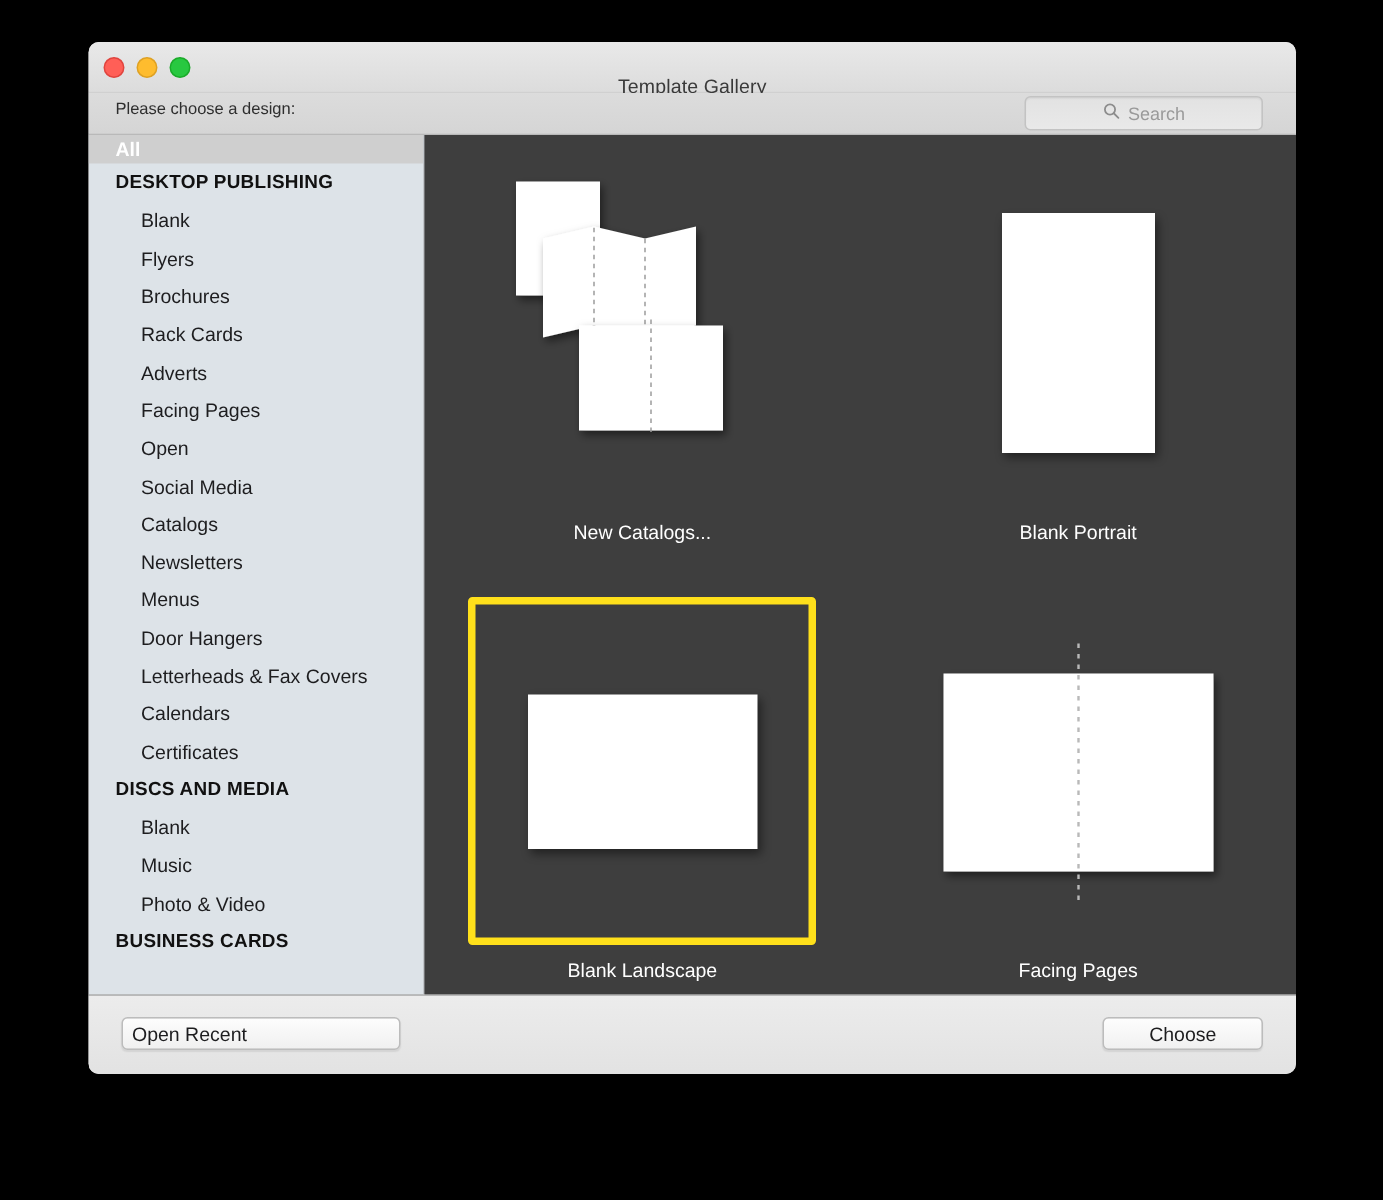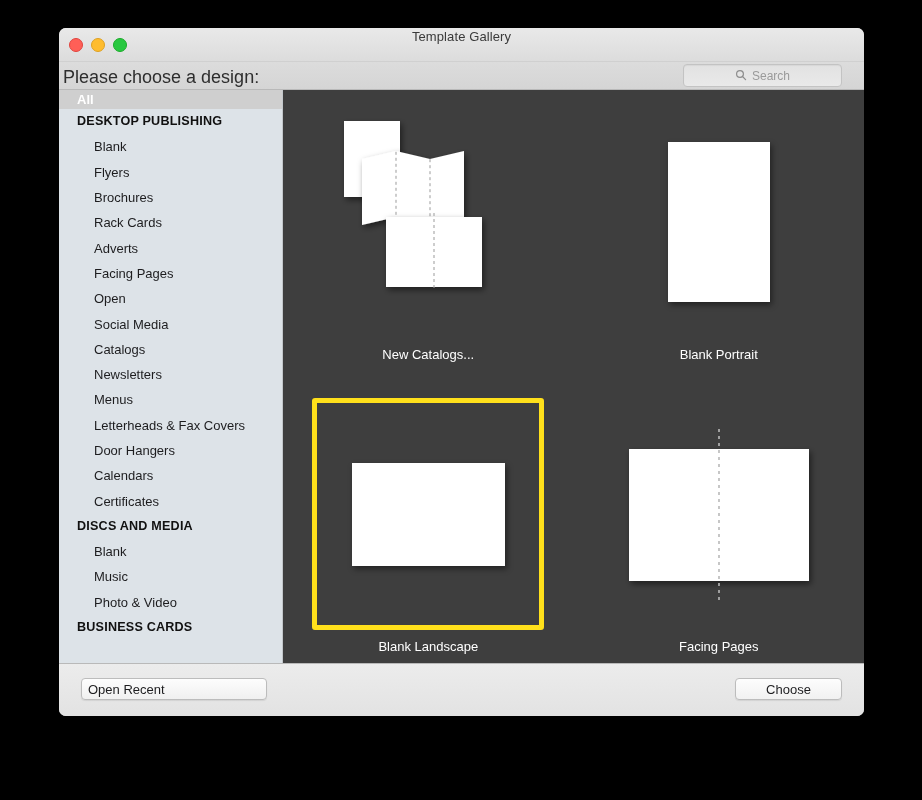--- a/index.html
+++ b/index.html
@@ -52,39 +52,39 @@
     height: 12px;
     border-radius: 50%;
     display: block;
   }
   .light.close   { background: #ff5f57; border: 0.5px solid #e0443e; }
   .light.min     { background: #febc2e; border: 0.5px solid #dea123; }
   .light.max     { background: #28c840; border: 0.5px solid #1aab29; }
 
   .window-title {
     position: absolute;
-    left: 0; right: 0; top: 1px;
+    left: 0; right: 0; top: 22px;
     text-align: center;
     font-size: 13px;
     color: #3a3a3a;
     letter-spacing: 0.1px;
   }
 
   
   .toolbar {
     position: relative;
     height: 27px;
     background: linear-gradient(to bottom, #dcdcdc 0%, #d5d5d5 100%);
     border-bottom: 1px solid #b9b9b9;
   }
   .prompt {
     position: absolute;
-    left: 4px;
+    left: 18px;
     top: 5px;
-    font-size: 18px;
+    font-size: 11px;
     color: #2e2e2e;
   }
   .searchfield {
     position: absolute;
     right: 22px;
     top: 2px;
     width: 157px;
     height: 21px;
     border-radius: 4px;
     background: linear-gradient(to bottom, #e2e2e2, #e9e9e9);
@@ -298,24 +298,24 @@
         <div class="sb-row item">
           <span>Catalogs</span>
         </div>
         <div class="sb-row item">
           <span>Newsletters</span>
         </div>
         <div class="sb-row item">
           <span>Menus</span>
         </div>
         <div class="sb-row item">
+          <span>Door Hangers</span>
+        </div>
+        <div class="sb-row item">
           <span>Letterheads &amp; Fax Covers</span>
-        </div>
-        <div class="sb-row item">
-          <span>Door Hangers</span>
         </div>
         <div class="sb-row item">
           <span>Calendars</span>
         </div>
         <div class="sb-row item">
           <span>Certificates</span>
         </div>
         <div class="sb-row header">
           <span>DISCS AND MEDIA</span>
         </div>

